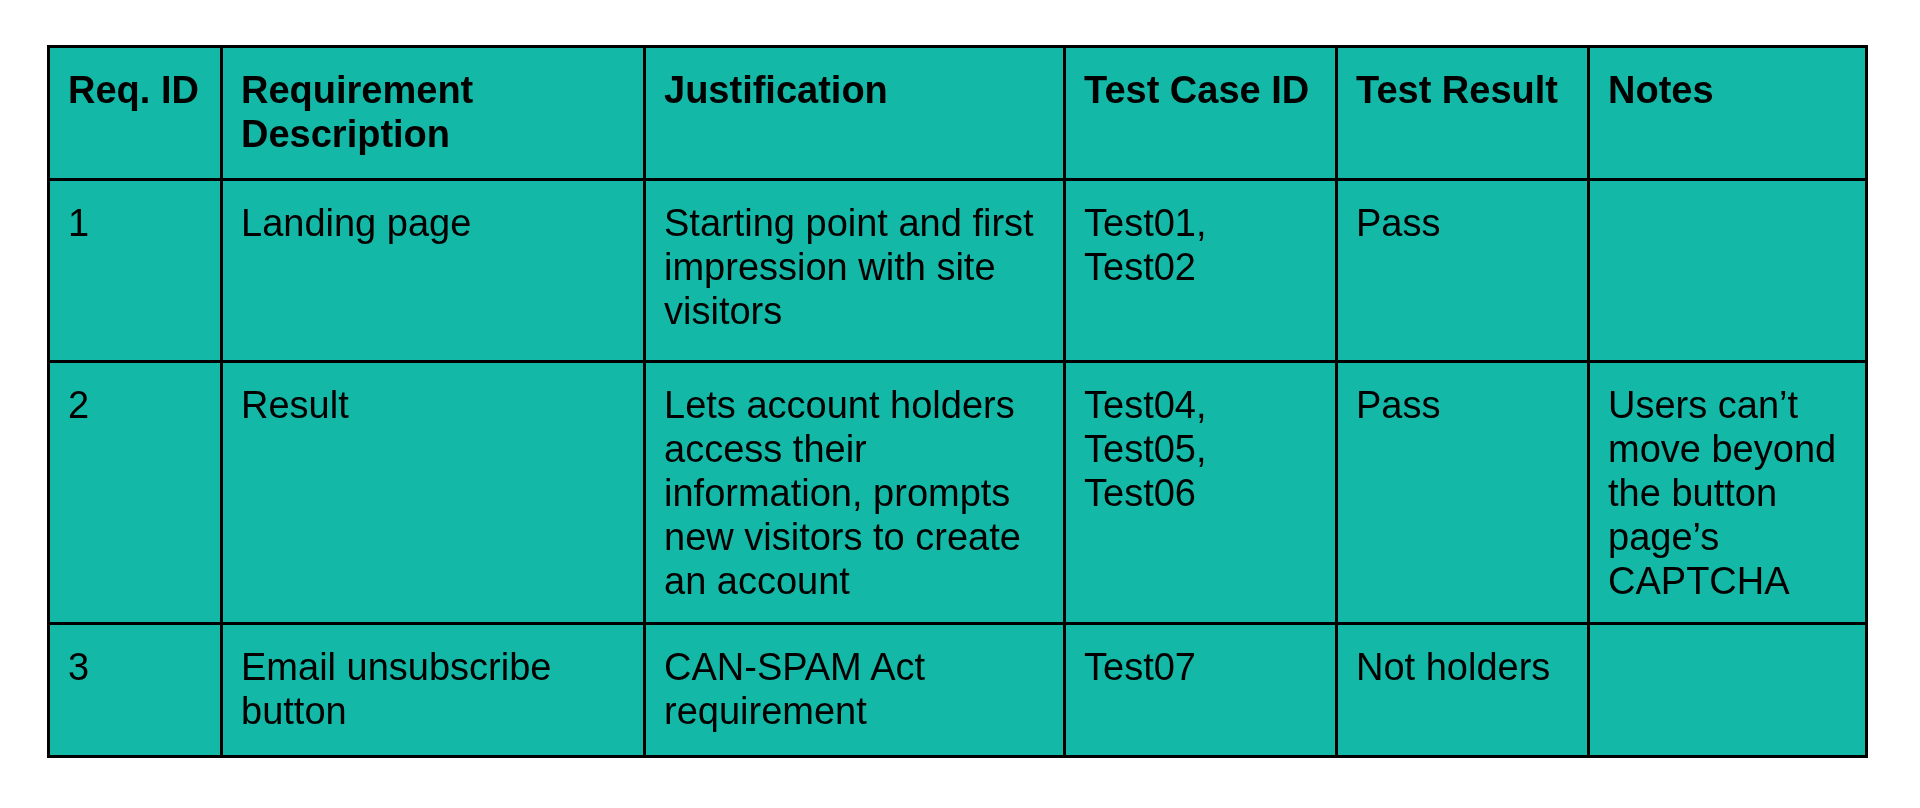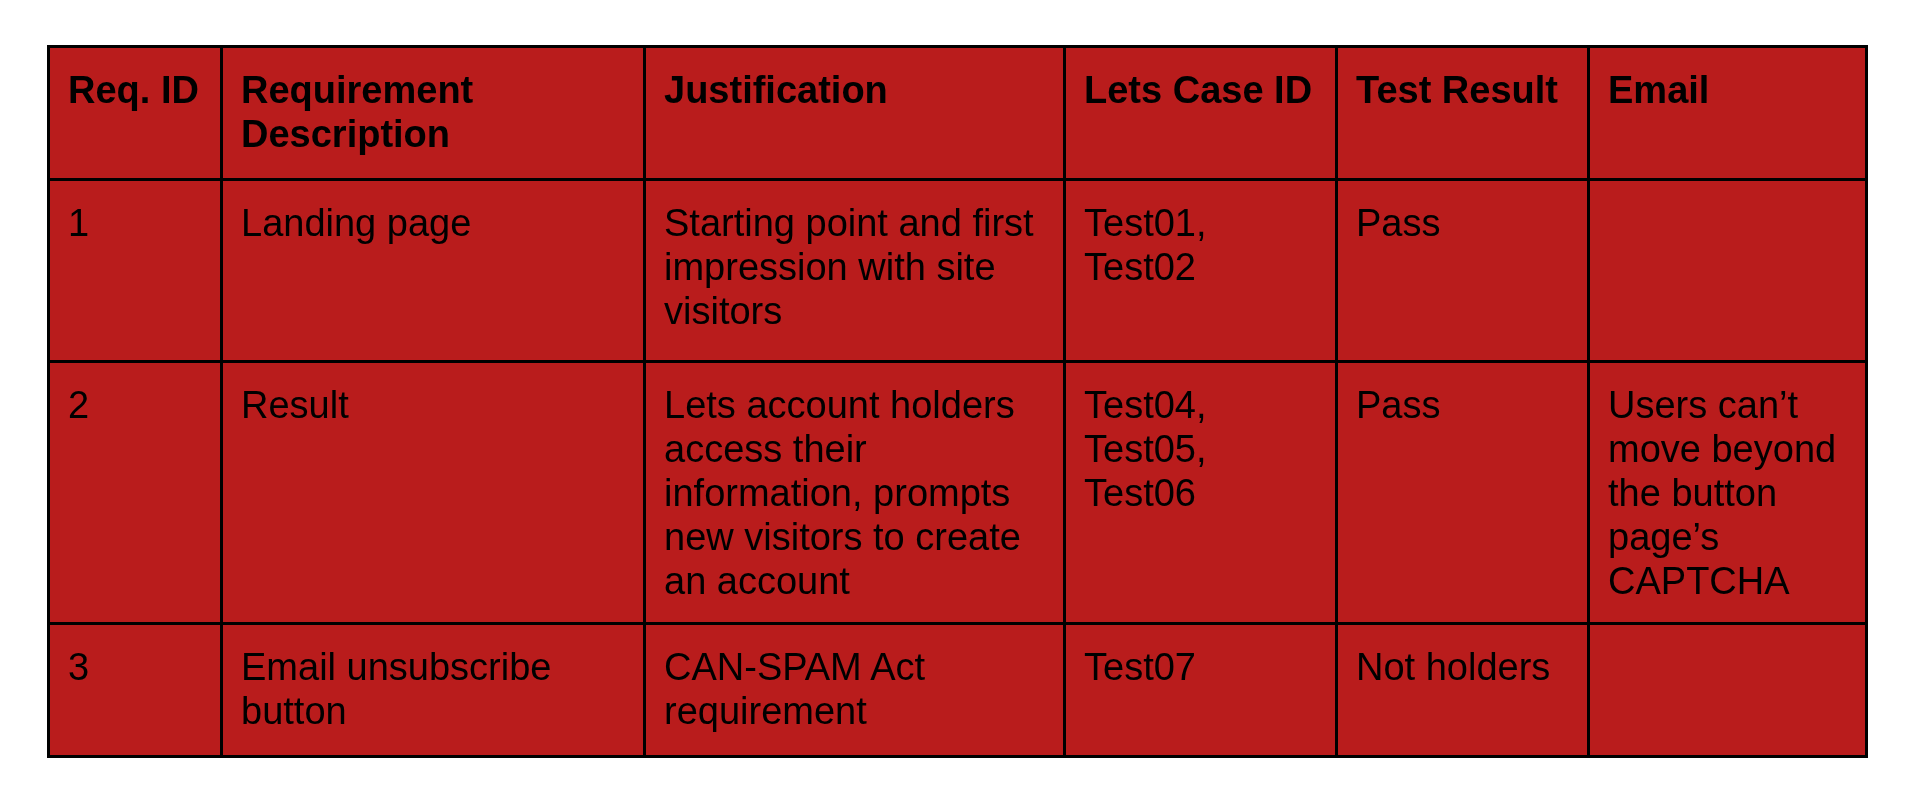--- a/index.html
+++ b/index.html
@@ -17,21 +17,21 @@
     height: 808px;
     background: #ffffff;
   }
   table.req-table {
     position: absolute;
     left: 47px;
     top: 45px;
     width: 1818px;
     border-collapse: collapse;
     table-layout: fixed;
-    background: #b91c1c;
+    background: #14b8a6;
   }
   table.req-table th,
   table.req-table td {
     border: 3px solid #000000;
     vertical-align: top;
     text-align: left;
     font-size: 38px;
     line-height: 44px;
     padding: 20px 8px 14px 18px;
     overflow: hidden;
@@ -65,23 +65,23 @@
       <col class="c-just">
       <col class="c-testcase">
       <col class="c-result">
       <col class="c-notes">
     </colgroup>
     <thead>
       <tr class="header-row">
         <th>Req. ID</th>
         <th>Requirement Description</th>
         <th>Justification</th>
-        <th>Lets Case ID</th>
+        <th>Test Case ID</th>
         <th>Test Result</th>
-        <th>Email</th>
+        <th>Notes</th>
       </tr>
     </thead>
     <tbody>
       <tr class="row-1">
         <td>1</td>
         <td>Landing page</td>
         <td>Starting point and first impression with site visitors</td>
         <td>Test01, Test02</td>
         <td>Pass</td>
         <td></td>

